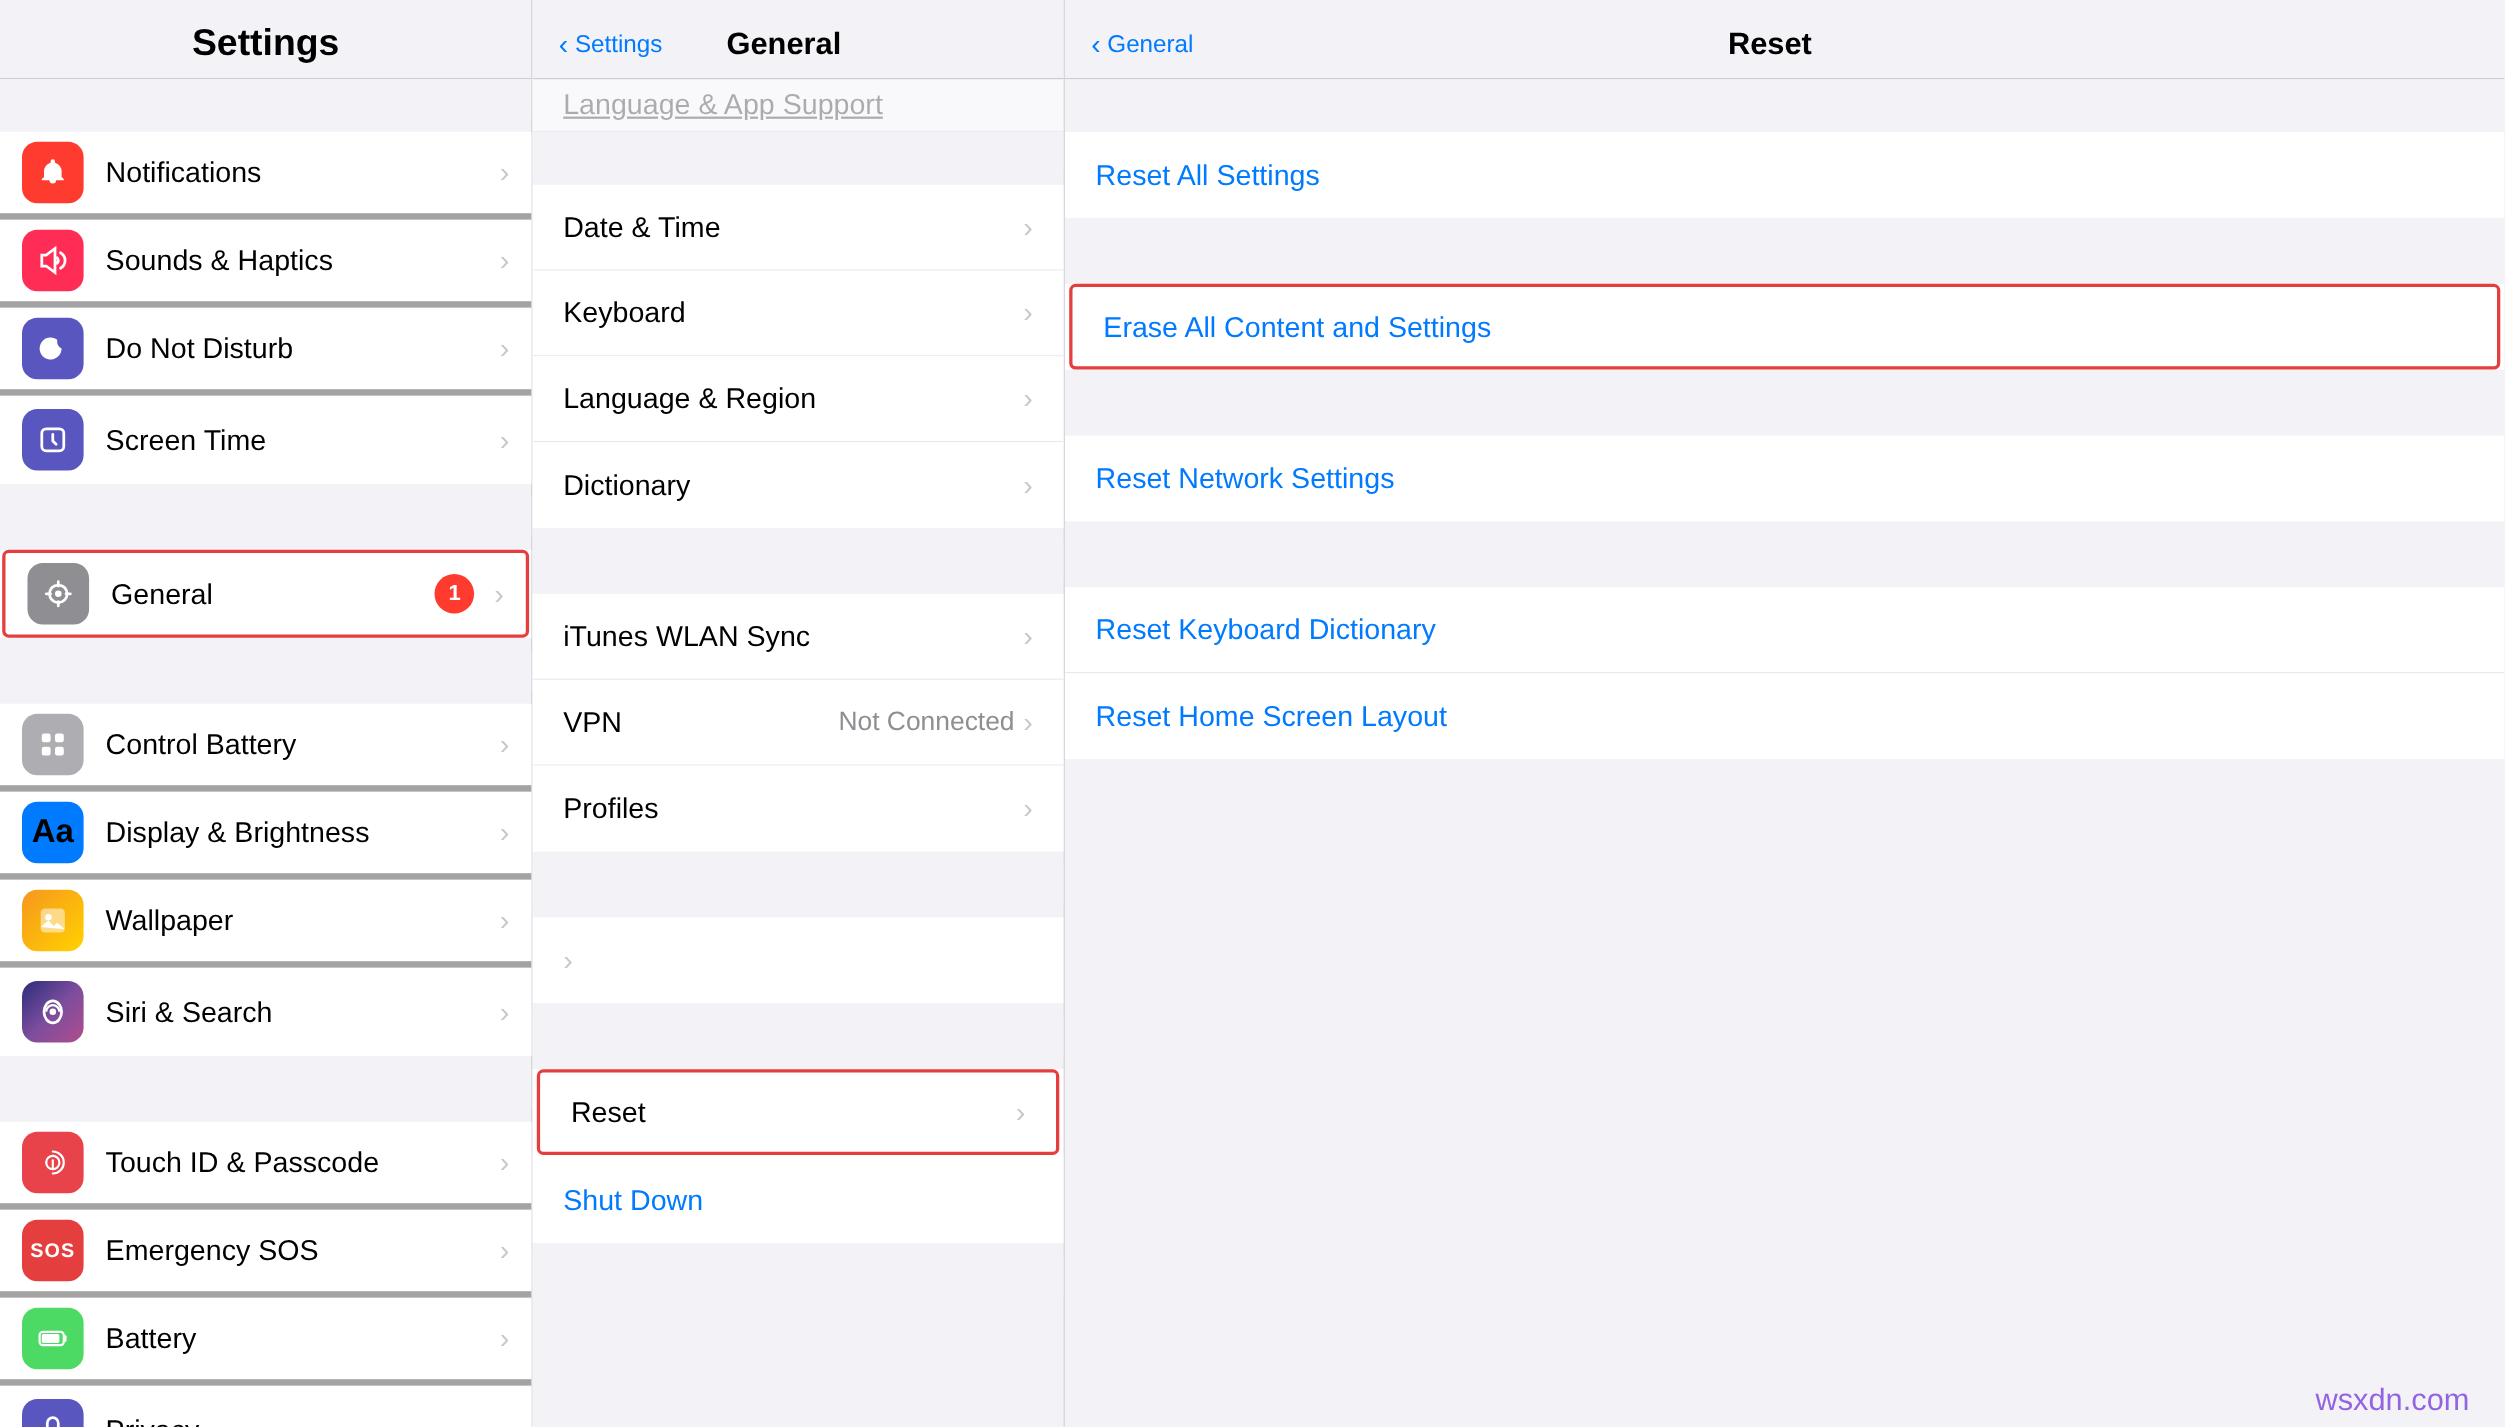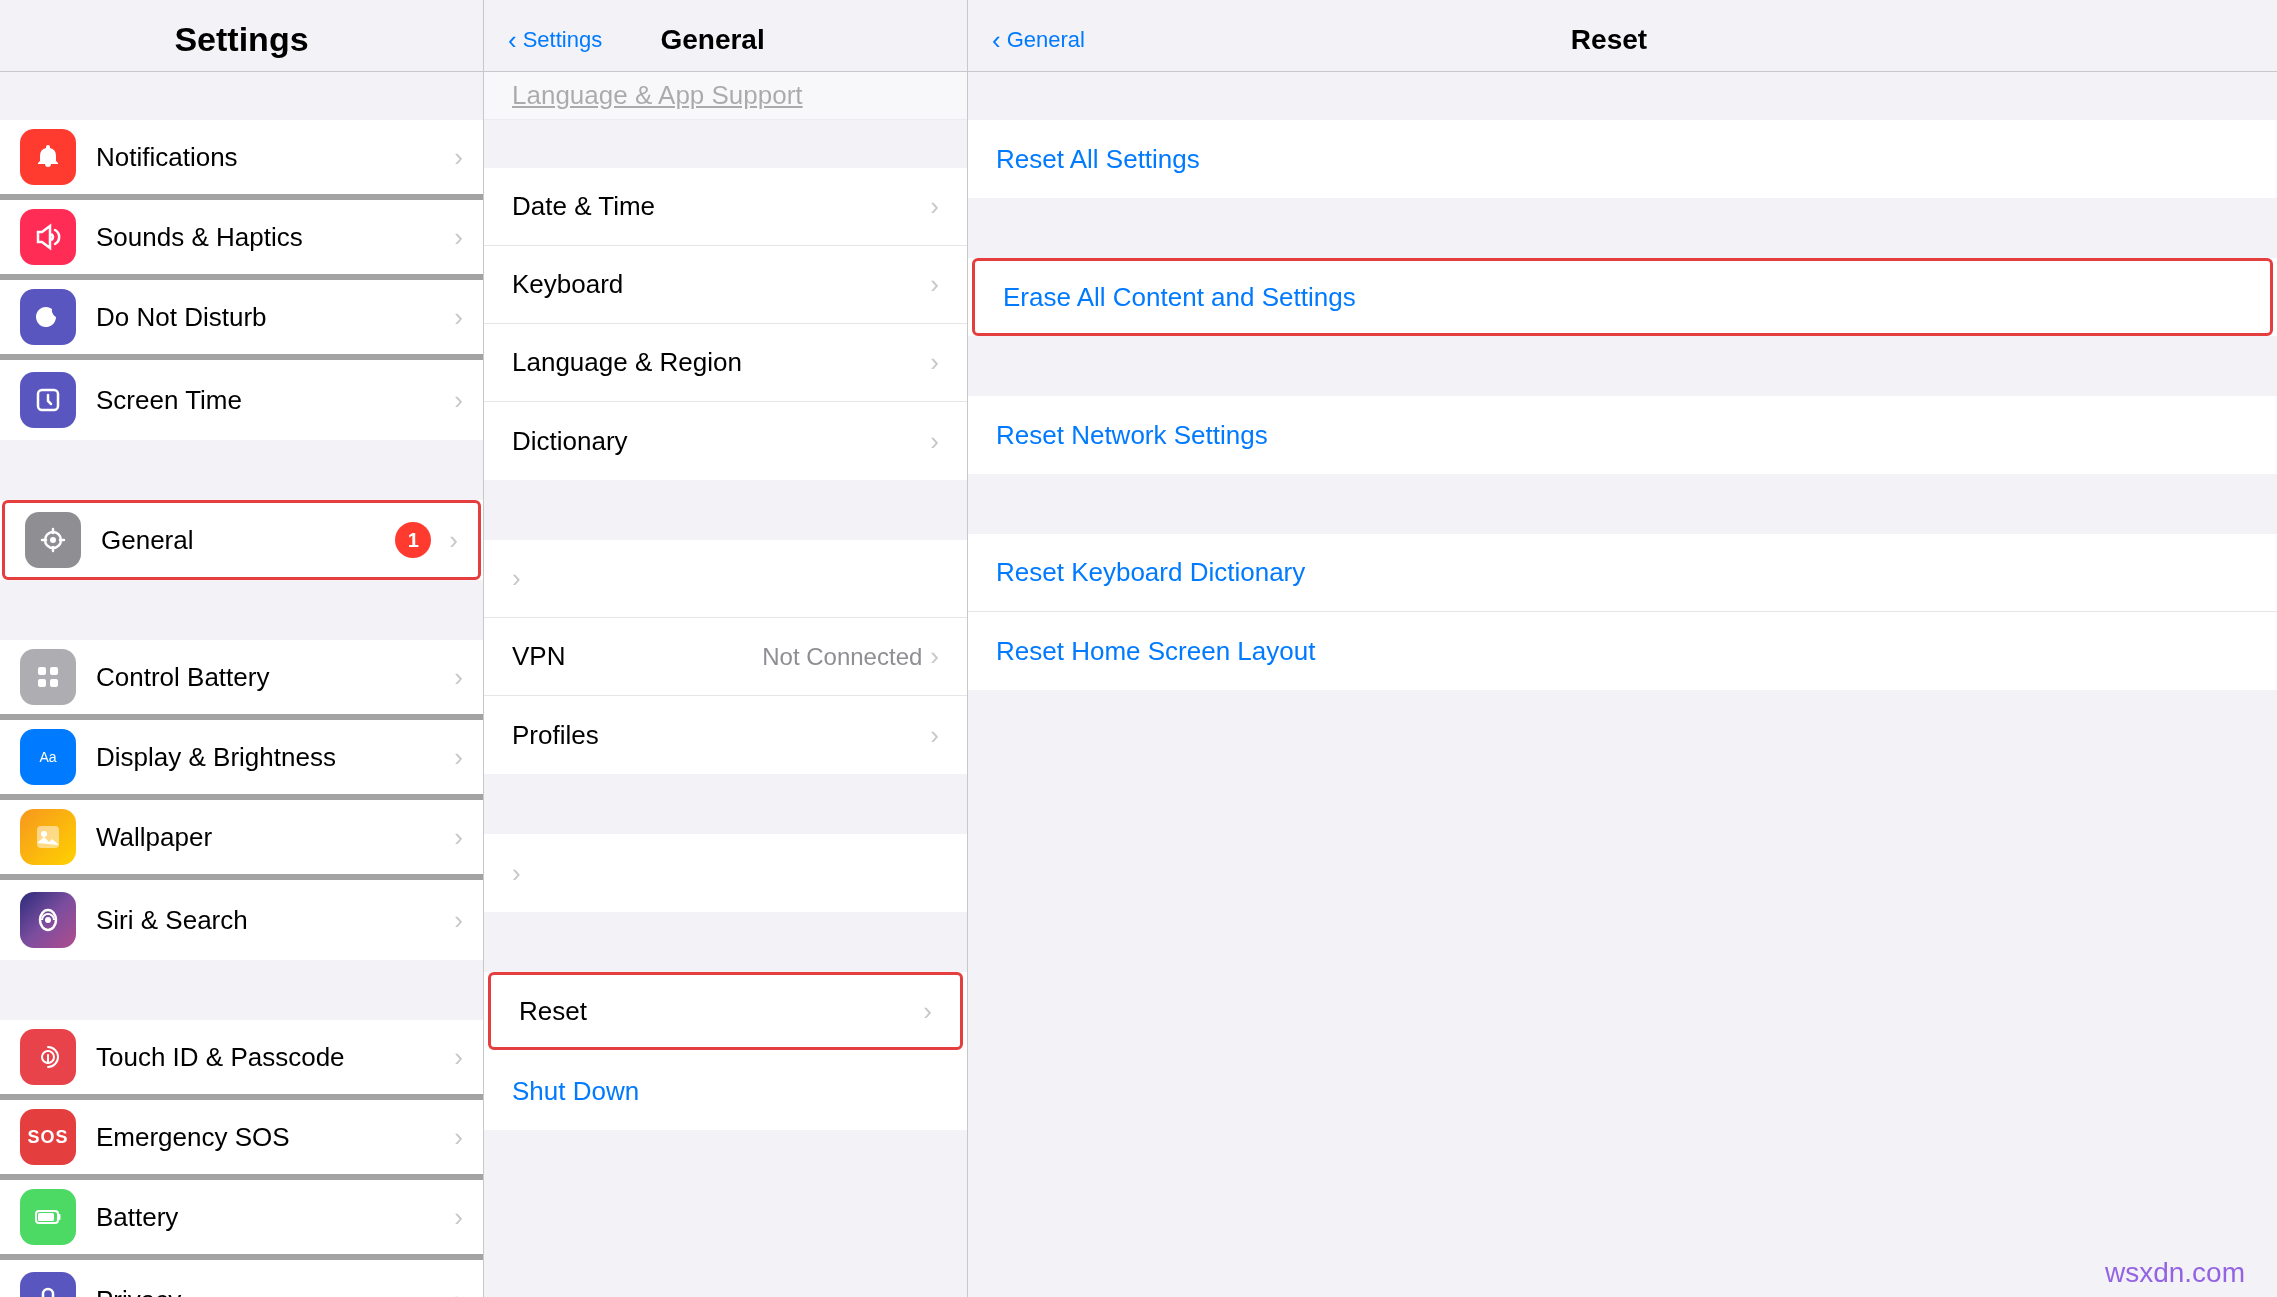--- a/index.html
+++ b/index.html
@@ -366,21 +366,21 @@
               <rect x="18" y="6" width="8" height="8" rx="2" fill="white"></rect>
               <rect x="6" y="18" width="8" height="8" rx="2" fill="white"></rect>
               <rect x="18" y="18" width="8" height="8" rx="2" fill="white"></rect>
             </svg>
           </div>
           <span class="row-label">Control Battery</span>
           <span class="row-chevron">›</span>
         </div>
         <div class="settings-row">
           <div class="row-icon icon-blue">
-            <span style="font-size:14px; font-weight:400; color:#ffffff;">Aa</span>
+            <span style="font-size:30px; font-weight:700; color:#000000;">Aa</span>
           </div>
           <span class="row-label">Display &amp; Brightness</span>
           <span class="row-chevron">›</span>
         </div>
         <div class="settings-row">
           <div class="row-icon icon-wallpaper">
             <svg width="32" height="32" viewBox="0 0 32 32" fill="none">
               <rect x="5" y="5" width="22" height="22" rx="4" fill="white" opacity="0.5"></rect>
               <circle cx="12" cy="13" r="3" fill="white"></circle>
               <path d="M5 22l7-6 5 5 3-3 7 6" fill="white"></path>
@@ -491,20 +491,21 @@
           <span class="general-row-chevron">›</span>
         </div>
       </div>
     </div>
 
     <div class="group-separator"></div>
 
     <div class="settings-group">
       <div class="settings-group-inner">
         <div class="general-row">
+          <span class="general-row-label">iTunes WLAN Sync</span>
           <span class="general-row-chevron">›</span>
         </div>
         <div class="general-row">
           <span class="general-row-label">VPN</span>
           <span class="general-row-value">Not Connected</span>
           <span class="general-row-chevron">›</span>
         </div>
         <div class="general-row">
           <span class="general-row-label">Profiles</span>
           <span class="general-row-chevron">›</span>

